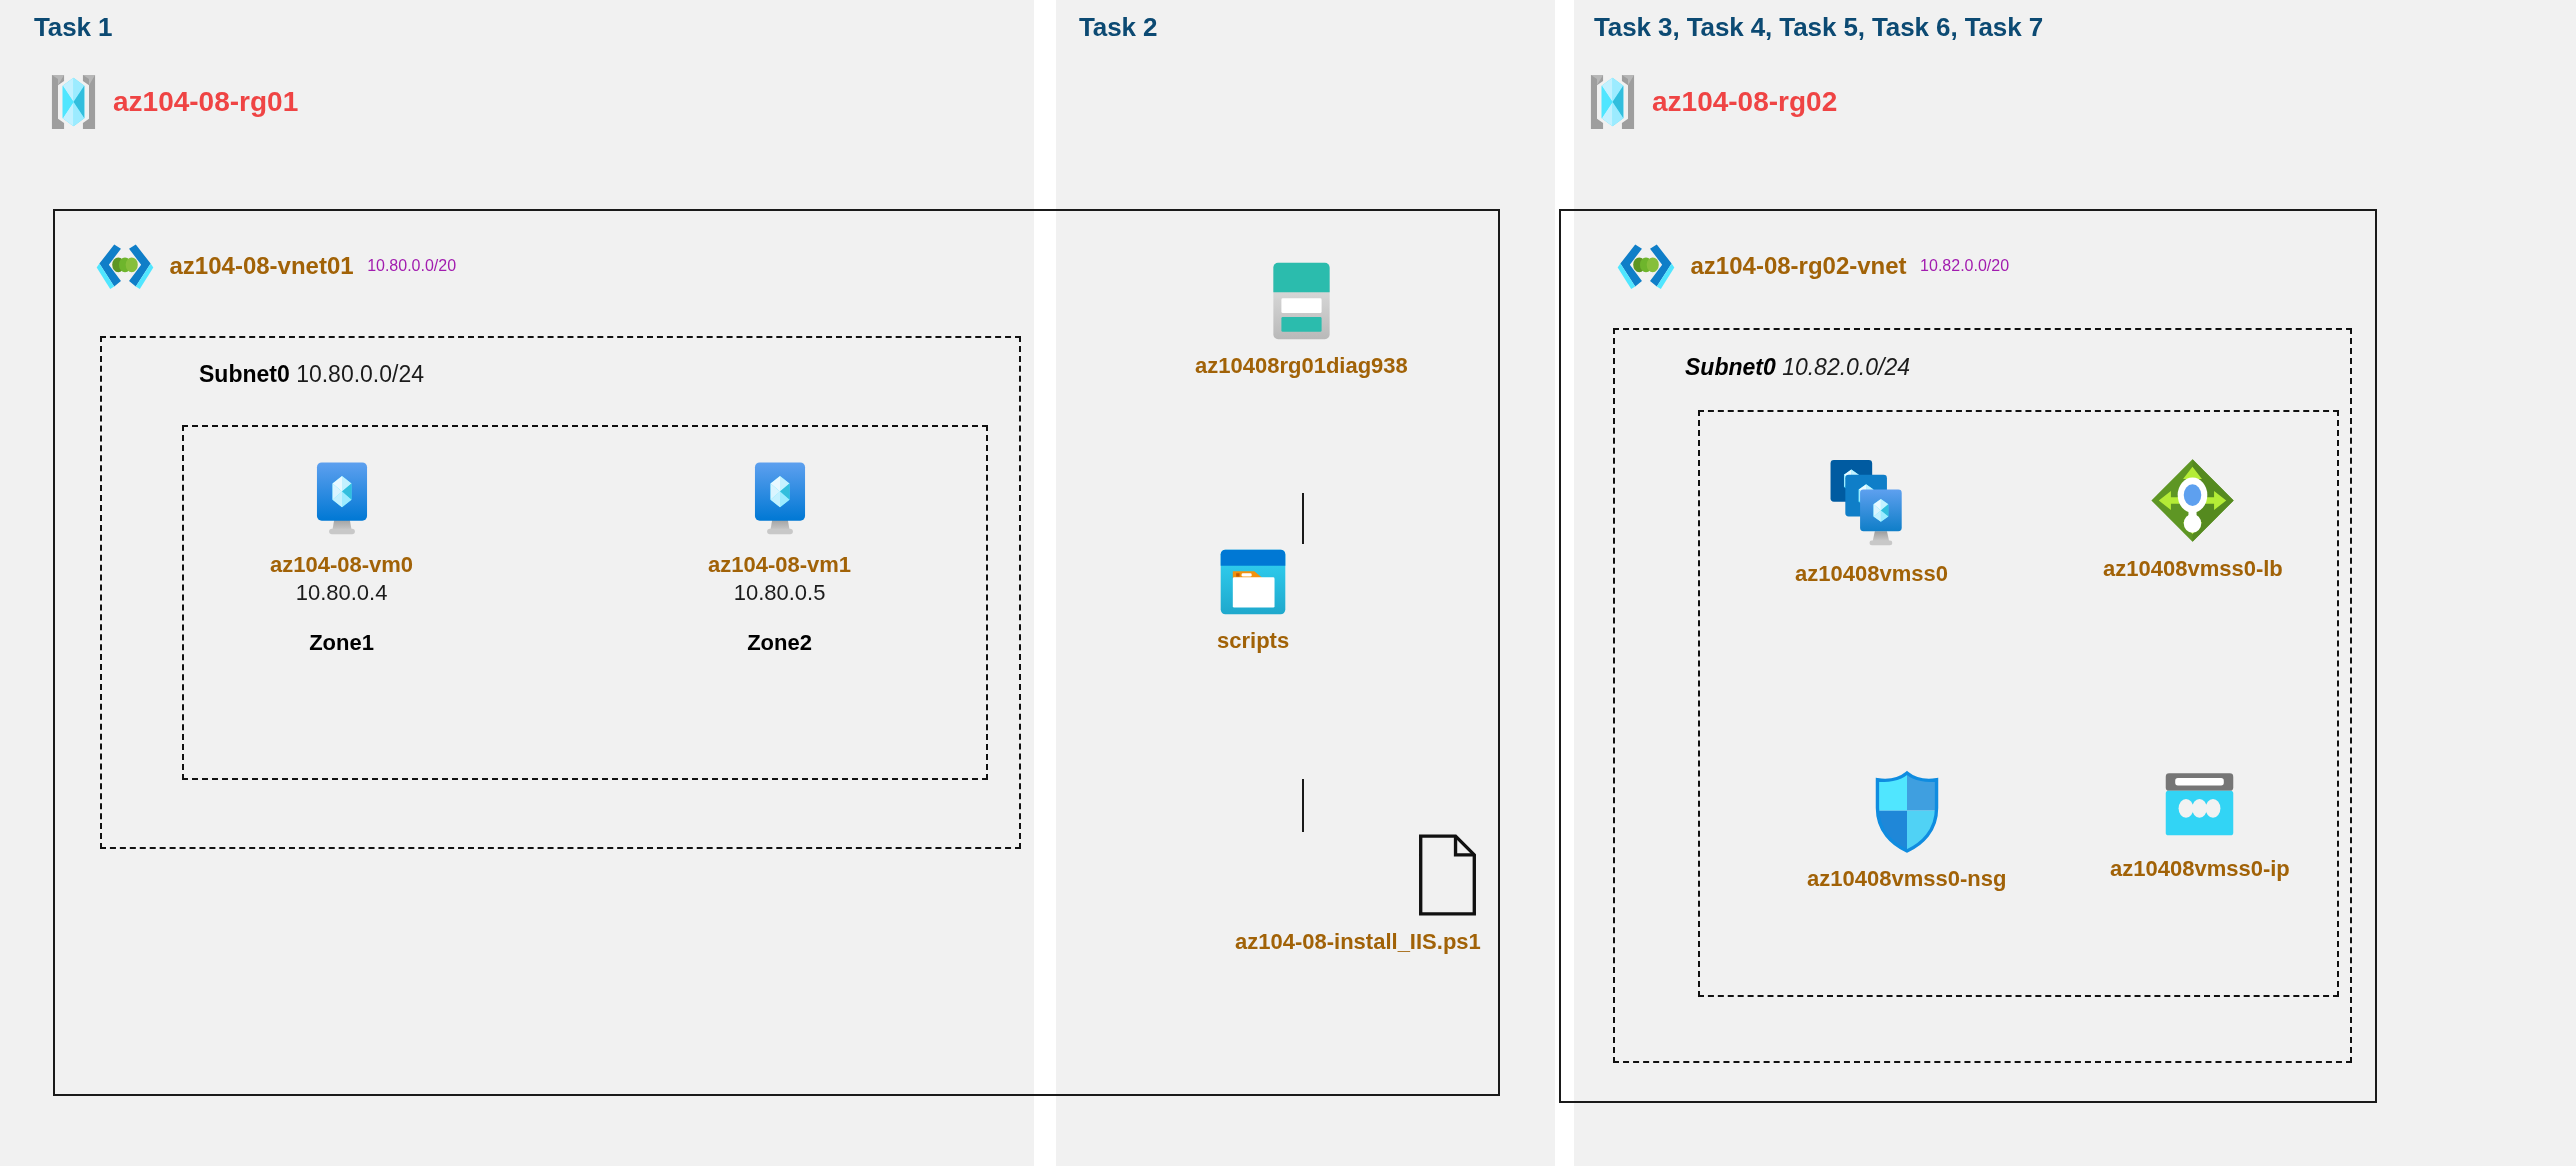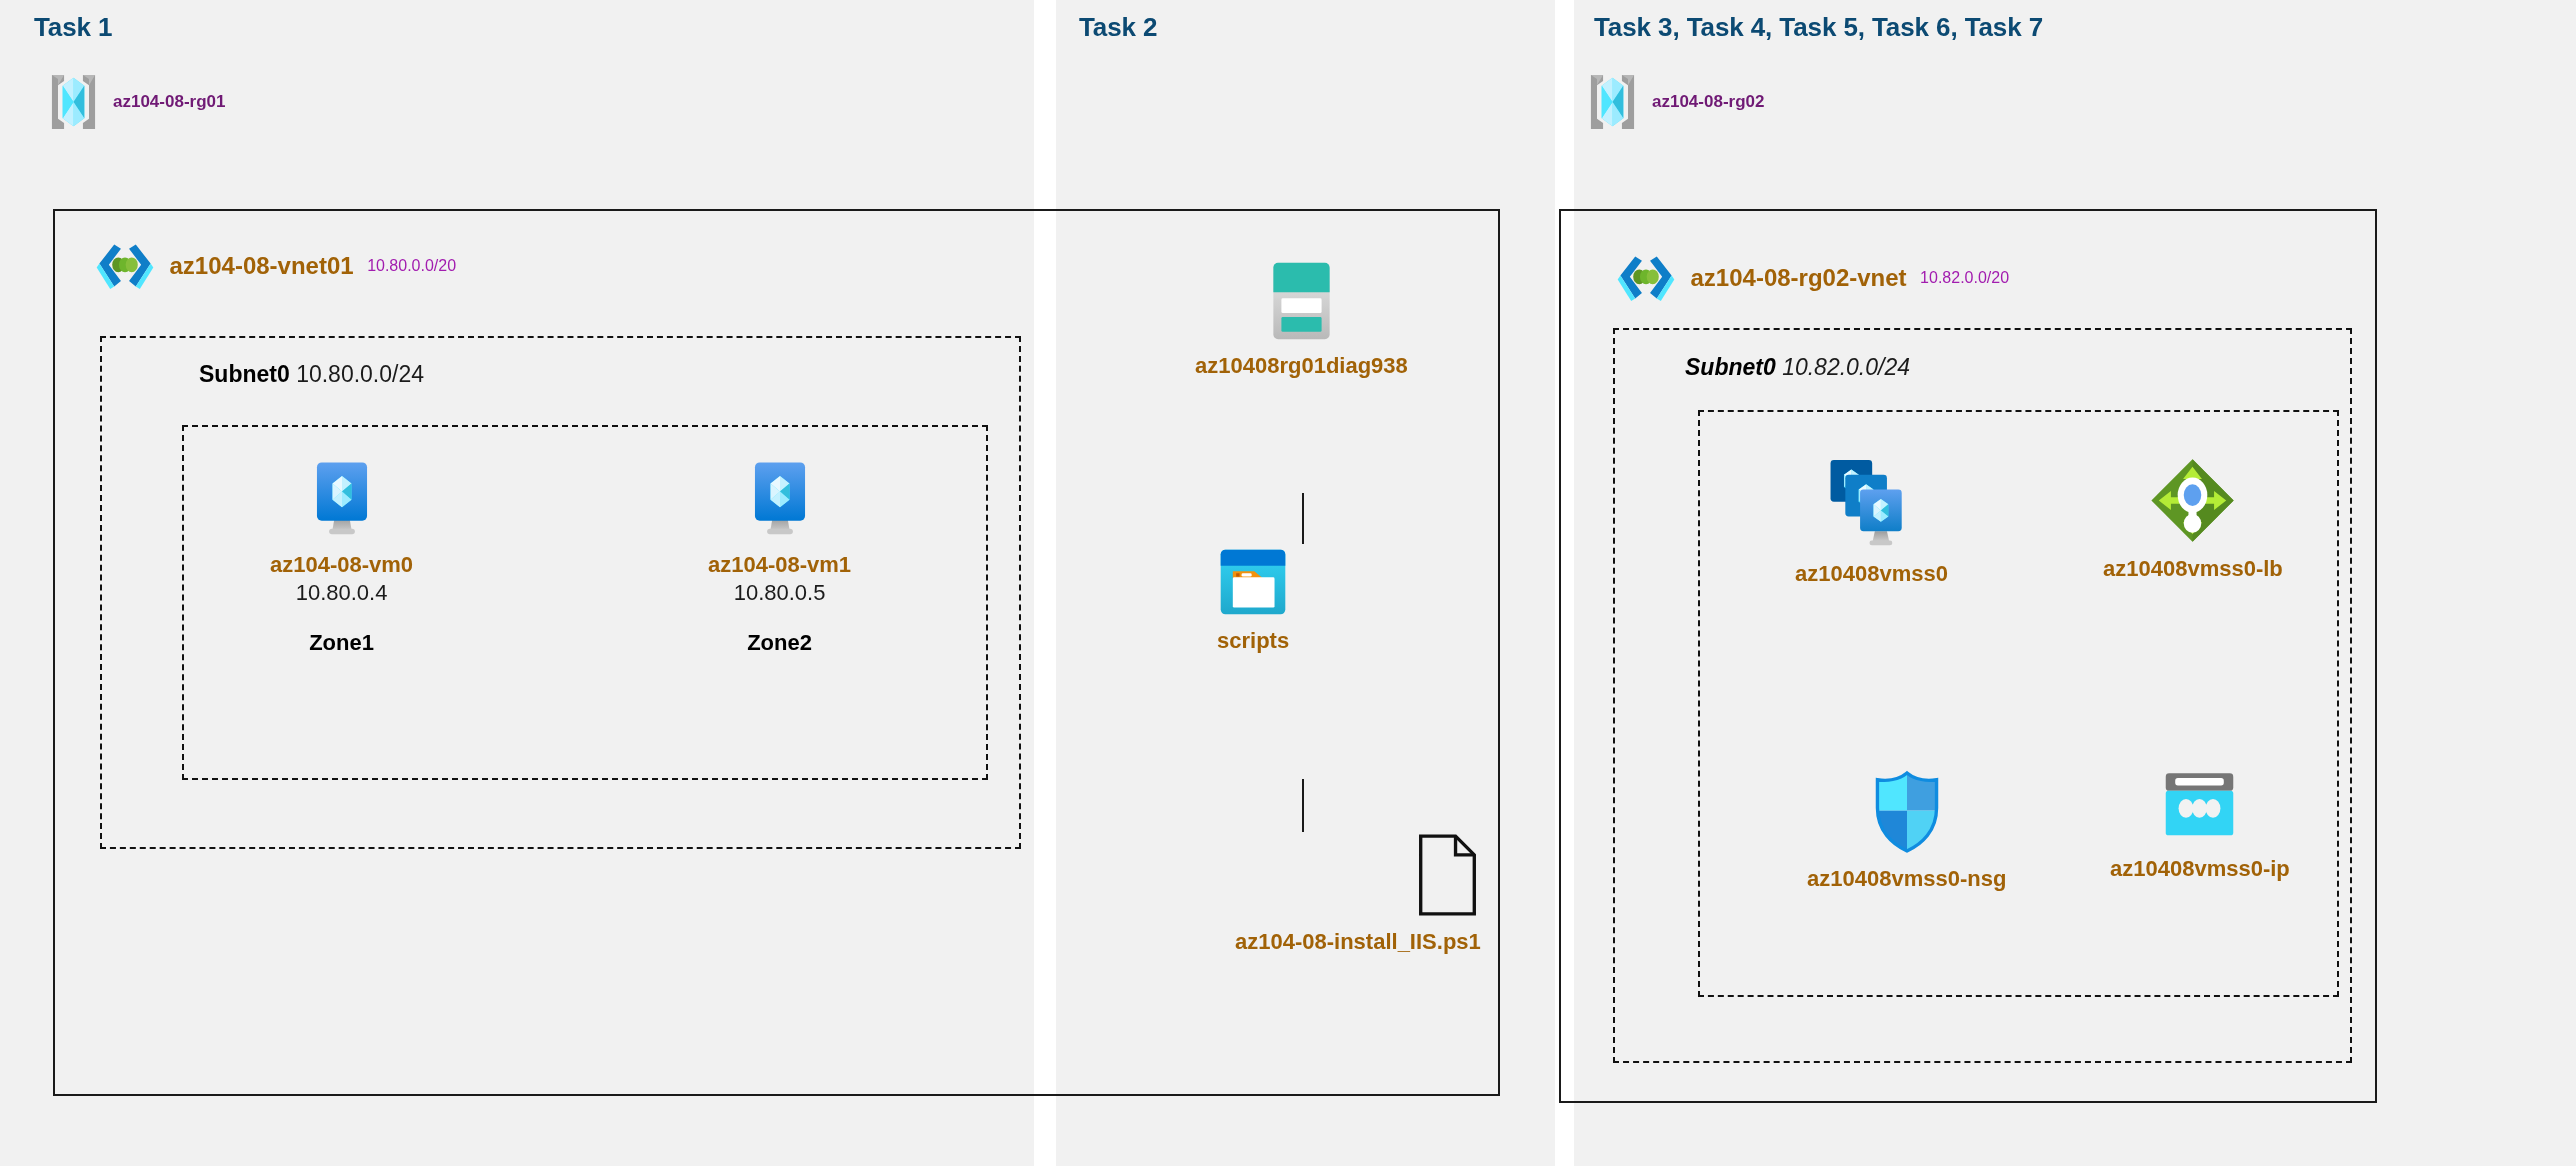--- a/index.html
+++ b/index.html
@@ -16,38 +16,38 @@
   
   .task-heading{position:absolute;color:#0c4a73;font-weight:bold;font-size:26px;letter-spacing:-0.1px;white-space:nowrap;}
   #task1-heading{left:34px;  top:12px;}
   #task2-heading{left:1079px;top:12px;}
   #task3-heading{left:1594px;top:12px;}
 
   
   .rg-row{position:absolute;display:flex;align-items:center;gap:15px;}
   #rg01-row{left:49px;  top:71px;}
   #rg02-row{left:1588px;top:71px;}
-  .rg-label{font-size:17px;font-weight:bold;color:#701a75;white-space:nowrap;}
+  .rg-label{font-size:28px;font-weight:bold;color:#ef4444;white-space:nowrap;}
 
   
   .solid-box{position:absolute;border:2.7px solid #1a1a1a;background:transparent;}
   #vnet01-box{left:53px;  top:209px; width:1443px; height:883px;}
   #rg02vnet-box{left:1559px;top:209px;width:814px; height:890px;}
 
   
   .dash-box{position:absolute;border:2.7px dashed #111;}
   #subnet0-left-box{left:100px; top:336px; width:917px; height:509px;}
   #zone-box-left{left:182px;  top:425px; width:802px; height:351px;}
   #subnet0-right-box{left:1613px;top:328px;width:735px;height:731px;}
   #vmss-inner-box{left:1698px; top:410px; width:637px;  height:583px;}
 
   
   .vnet-row{position:absolute;display:flex;align-items:center;gap:13.5px;}
   #vnet01-row{left:94px;  top:239px;}
-  #rg02vnet-row{left:1615px;top:251px;}
+  #rg02vnet-row{left:1615px;top:239px;}
   .vnet-name{font-size:24px;font-weight:bold;color:#a16207;white-space:nowrap;text-align:right;}
   .vnet-cidr{font-size:16px;font-weight:normal;color:#a21caf;white-space:nowrap;}
 
   
   .subnet-label{position:absolute;white-space:nowrap;font-size:23px;}
   .subnet-label .nm{font-weight:bold;color:#000;}
   .subnet-label .cidr{font-weight:normal;color:#1b1b1b;}
   #subnet0-left-label{left:199px; top:361px;}
   #subnet0-right-label{left:1685px;top:354px;font-style:italic;}
 

